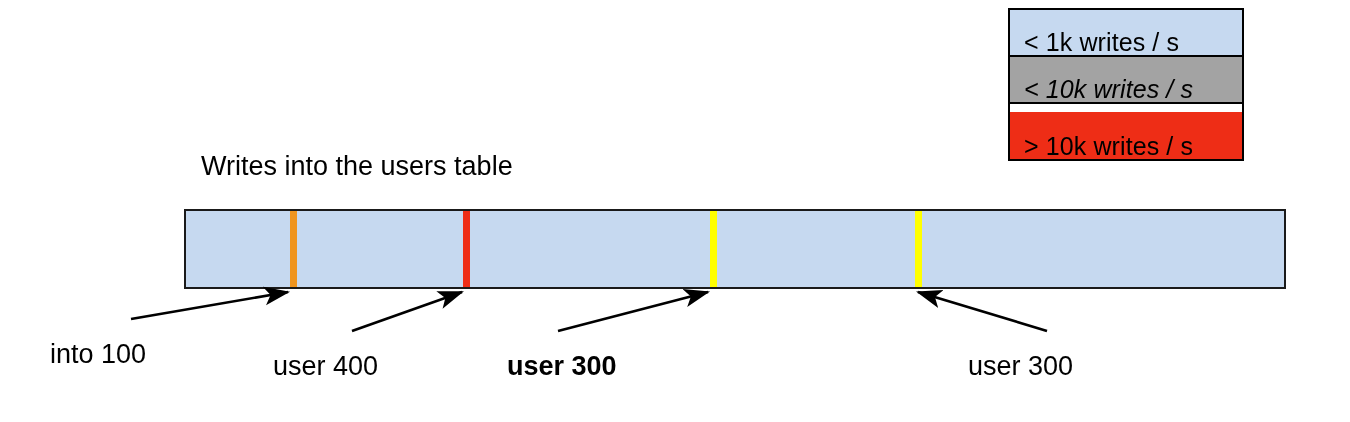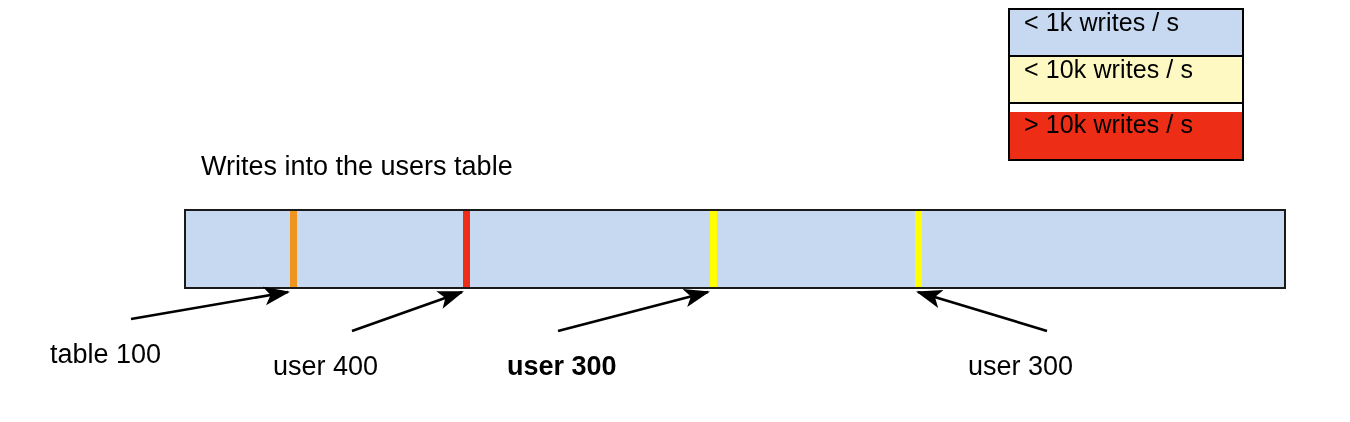--- a/index.html
+++ b/index.html
@@ -33,21 +33,21 @@
     top: 8px;
     width: 236px;
     border: 2px solid #000000;
     box-sizing: border-box;
   }
   .legend-row {
     height: 47px;
     box-sizing: border-box;
     border-bottom: 2px solid #000000;
     display: flex;
-    align-items: flex-start;
+    align-items: flex-end;
     padding-left: 14px;
   }
   .legend-row:last-child {
     border-bottom: none;
   }
   .legend-label {
     font-size: 25px;
     line-height: 25px;
     letter-spacing: 0.1px;
     white-space: nowrap;
@@ -102,21 +102,21 @@
 </style>
 </head>
 <body>
 
 <div id="canvas">
 
   <div id="legend">
     <div class="legend-row" style="background:#c6d9f0;">
       <span class="legend-label">&lt; 1k writes / s</span>
     </div>
-    <div class="legend-row" style="background:#fef9c3;">
+    <div class="legend-row" style="background:#a3a3a3;font-style:italic;">
       <span class="legend-label">&lt; 10k writes / s</span>
     </div>
     <div class="legend-row" style="background:#ee2d16;margin-top:8px;">
       <span class="legend-label">&gt; 10k writes / s</span>
     </div>
   </div>
 
   <div id="chart-title">Writes into the users table</div>
 
   <div id="table-bar">
@@ -131,18 +131,18 @@
       <marker id="arrowhead" markerWidth="10" markerHeight="8" refX="9.2" refY="4" orient="auto" markerUnits="strokeWidth">
         <path d="M0,0.4 L10,4 L0,7.6 L2.4,4 Z" fill="#000000"></path>
       </marker>
     </defs>
     <line x1="131" y1="319" x2="288" y2="292" stroke="#000000" stroke-width="2.6" marker-end="url(#arrowhead)"></line>
     <line x1="352" y1="331" x2="462" y2="292" stroke="#000000" stroke-width="2.6" marker-end="url(#arrowhead)"></line>
     <line x1="558" y1="331" x2="708" y2="292" stroke="#000000" stroke-width="2.6" marker-end="url(#arrowhead)"></line>
     <line x1="1047" y1="331" x2="918" y2="292" stroke="#000000" stroke-width="2.6" marker-end="url(#arrowhead)"></line>
   </svg>
 
-  <div class="callout-label" style="left:50px; top:338px;">table 100</div>
+  <div class="callout-label" style="left:50px; top:338px;">into 100</div>
   <div class="callout-label" style="left:273px; top:350px;">user 400</div>
   <div class="callout-label" style="left:507px; top:350px;font-weight:bold;">user 300</div>
   <div class="callout-label" style="left:968px; top:350px;">user 300</div>
 
 </div>
 
 </body></html>

